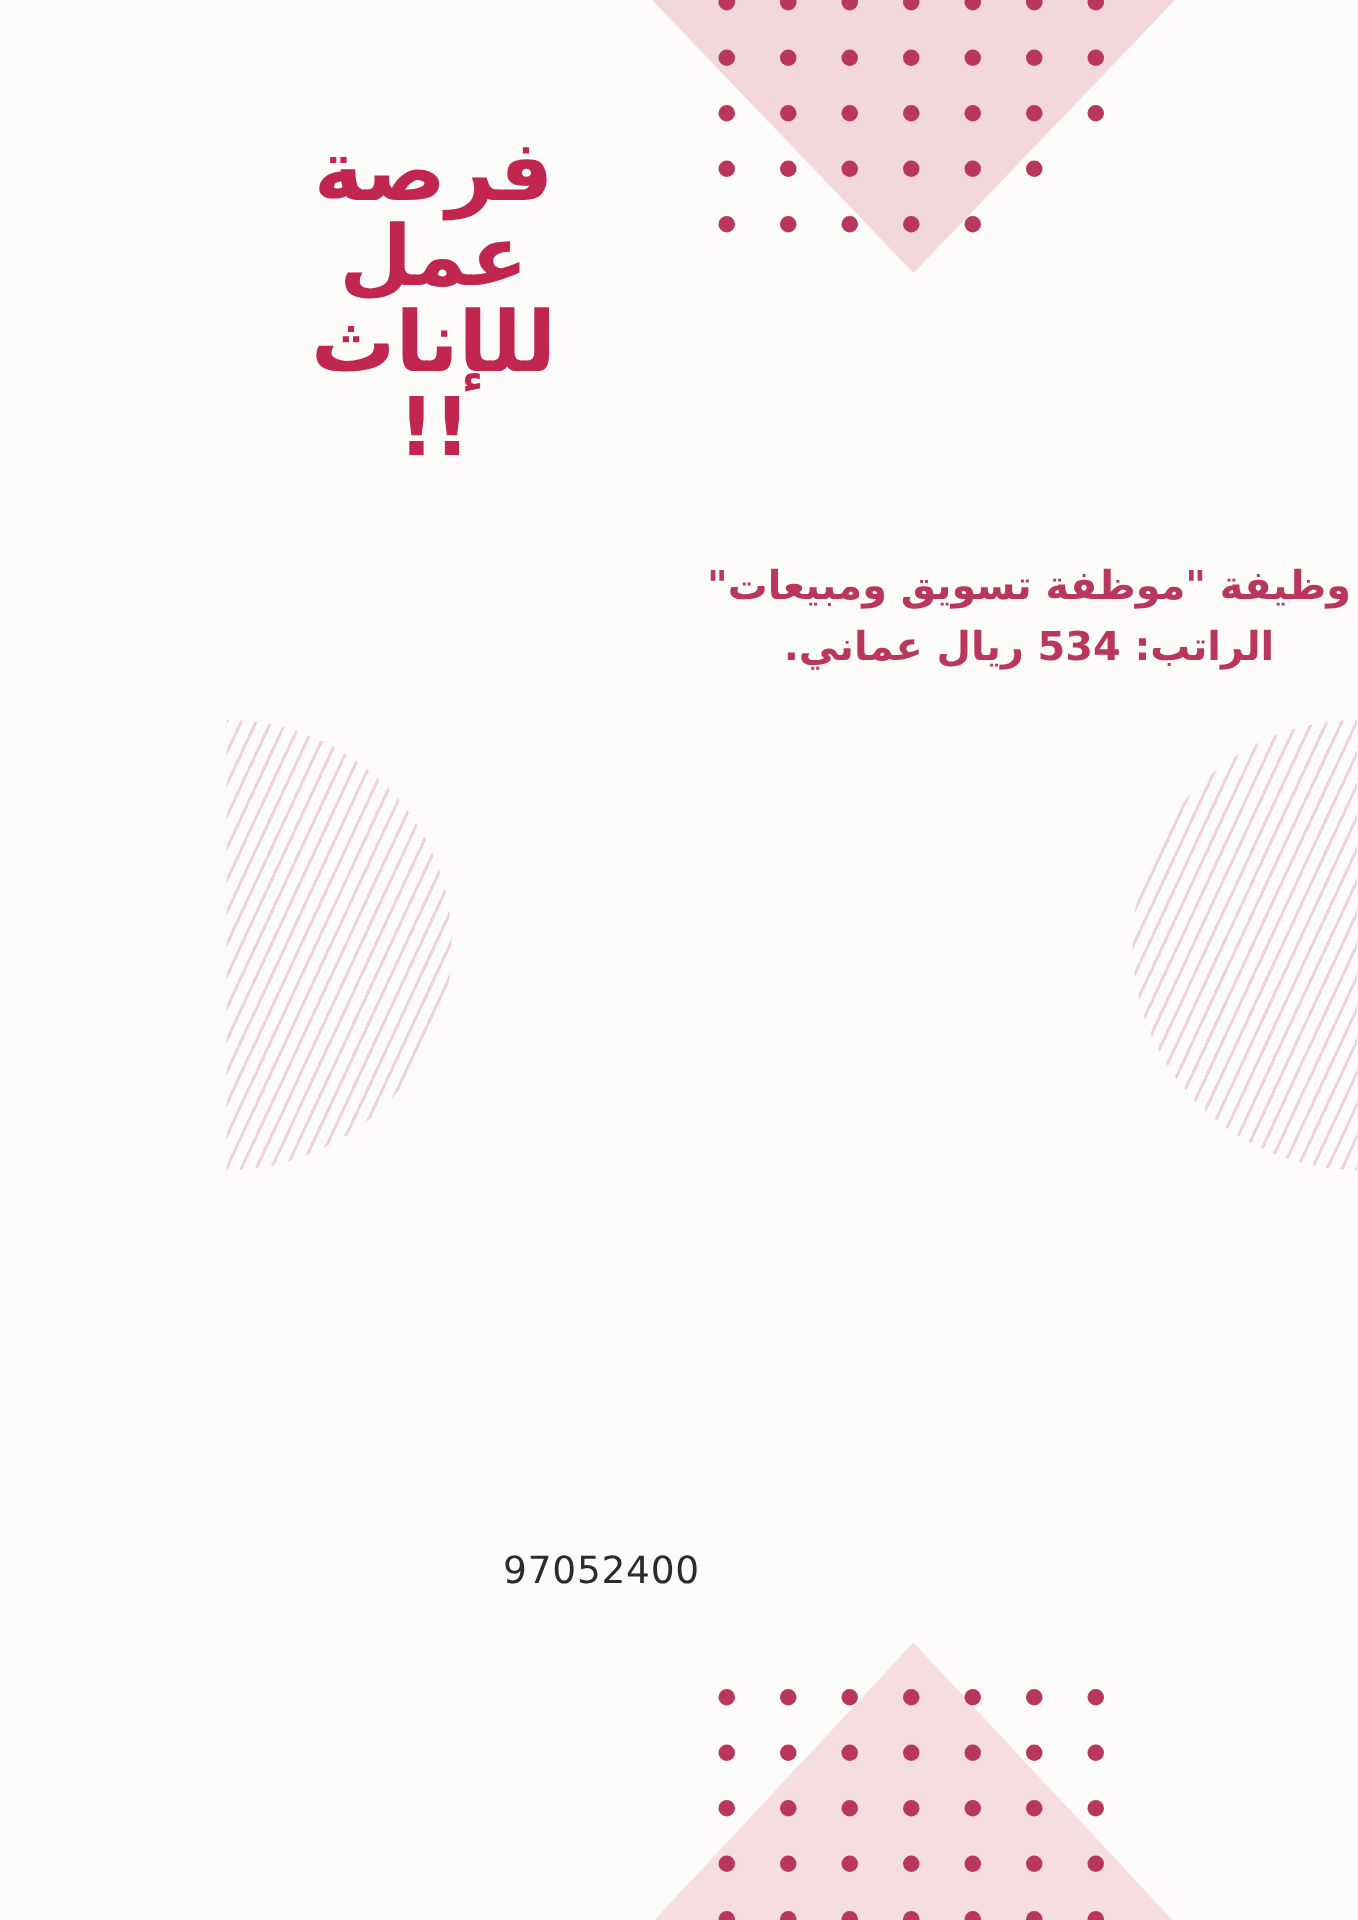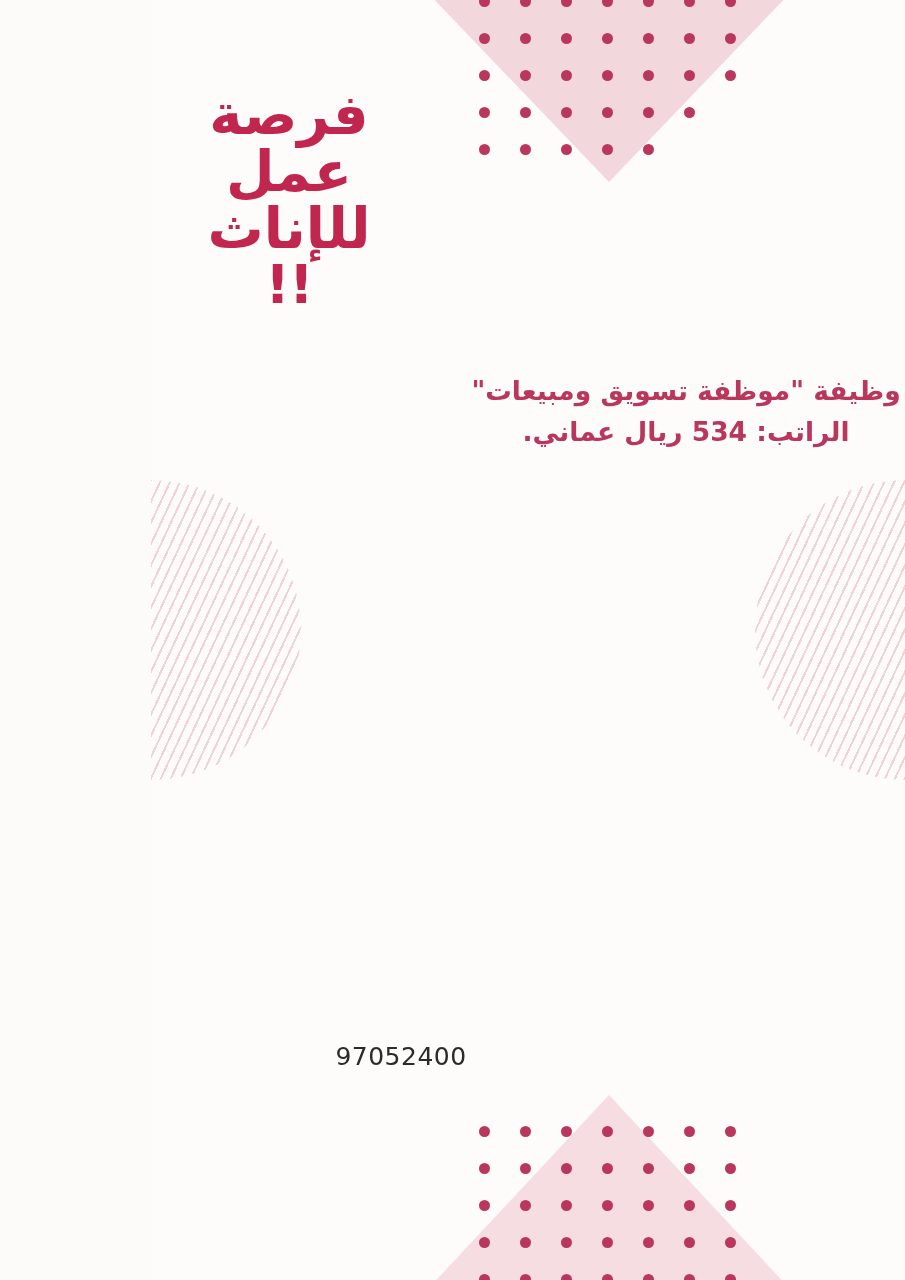--- a/index.html
+++ b/index.html
@@ -171,21 +171,21 @@
     direction: rtl;
     text-align: center;
     color: #2b2b2b;
     font-size: 21px;
     line-height: 1.55;
   }
   .contact .phone {
     direction: ltr;
     font-size: 25px;
     letter-spacing: 0.5px;
-    margin-top: 10px;
+    margin-top: 0;
   }
 </style>
 </head>
 <body>
 
 <div class="poster">
 
   <div class="tri-top"></div>
   <div class="tri-bottom"></div>
 

